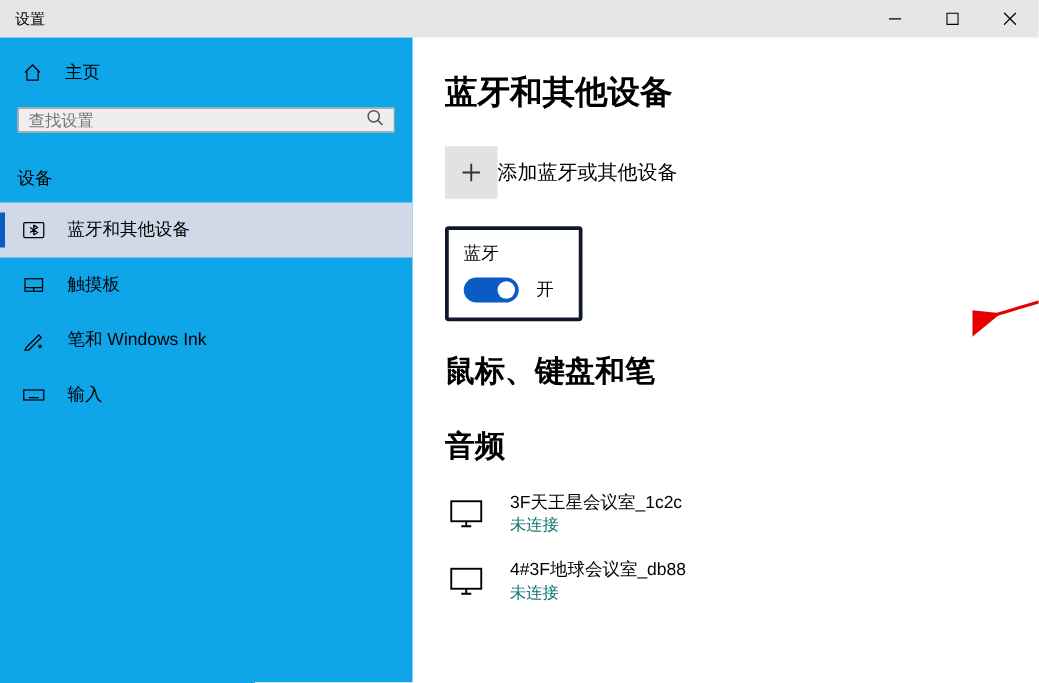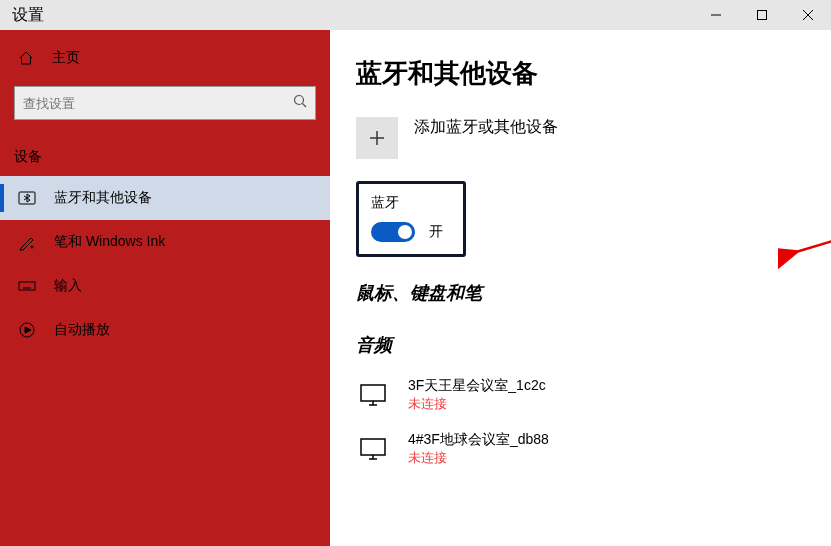--- a/index.html
+++ b/index.html
@@ -1,50 +1,50 @@
 <!DOCTYPE html>
 <html><head>
 <meta charset="utf-8">
 <style>
 * { margin: 0; padding: 0; box-sizing: border-box; font-family: "Microsoft YaHei", "Segoe UI", sans-serif; }
 body { width: 831px; height: 546px; overflow: hidden; background: #fff; position: relative; }
 .titlebar { height: 30px; display: flex; align-items: center; justify-content: space-between; background: #e6e6e6; }
-.titlebar-left { padding-left: 12px; font-size: 16px; }
+.titlebar-left { padding-left: 12px; font-size: 12px; }
 .titlebar-right { display: flex; height: 100%; }
 .win-btn { width: 46px; height: 30px; display: flex; align-items: center; justify-content: center; cursor: pointer; }
 .win-btn svg { width: 10px; height: 10px; }
 .app { display: flex; height: 516px; }
-.sidebar { width: 330px; background: #b91c1c; display: flex; flex-direction: column; }
+.sidebar { width: 330px; background: #0ea5e9; display: flex; flex-direction: column; }
 .home-row { display: flex; align-items: center; height: 44px; padding-left: 18px; gap: 18px; cursor: pointer; margin-top: 6px; margin-bottom: 6px;}
 .home-row .icon { width: 16px; height: 16px; }
 .home-row span.lbl { font-size: 14px; }
 .search-wrap { padding: 0 14px 14px 14px; }
-.search { border: 1px solid #999; background: #eee; height: 34px; display: flex; align-items: center; padding: 0 8px; }
+.search { border: 1px solid #999; background: #eee; height: 20px; display: flex; align-items: center; padding: 0 8px; }
 .search input { flex: 1; border: none; outline: none; background: transparent; font-size: 13px; color: #666; }
 .cat-label { font-weight: 400; font-size: 14px; padding: 14px 14px 10px; }
 .nav-item { display: flex; align-items: center; height: 44px; padding-left: 18px; gap: 18px; cursor: pointer; font-size: 14px; position: relative; }
 .nav-item.active { background: #cfd9e8; }
 .nav-item.active::before { content:""; position:absolute; left:0; top:8px; bottom:8px; width:4px; background:#0a5bc4; }
 .nav-item .icon { width: 18px; height: 18px; display:flex; align-items:center; justify-content:center; }
 .content { flex: 1; padding: 26px 26px 0 26px; overflow: hidden; position: relative; }
 h1.page-title { font-size: 26px; font-weight: 600; margin-bottom: 26px; }
-.add-row { display: flex; align-items: flex-start; gap: 16px; margin-bottom: 22px; cursor: pointer; }
+.add-row { display: flex; align-items: center; margin-bottom: 22px; cursor: pointer; }
 .add-box { width: 42px; height: 42px; background: #e2e2e2; display:flex; align-items:center; justify-content:center; font-size: 22px; color:#333; }
 .section-box { border: 3px solid #0f172a; border-radius: 3px; padding: 10px 20px 12px 12px; display: inline-block; margin-bottom: 24px; }
 .section-sub { font-size: 14px; margin-bottom: 10px; }
 .toggle-row { display:flex; align-items:center; gap: 14px; }
 .toggle { width: 44px; height: 20px; border-radius: 10px; background:#0a5bc4; position:relative; cursor:pointer; }
 .toggle .knob { width: 14px; height: 14px; border-radius:50%; background:#fff; position:absolute; right:3px; top:3px; }
 .toggle-state { font-size: 14px; }
-.h2 { font-size: 18px; font-weight: 600; margin-bottom: 14px; font-style: italic; }
+.h2 { font-size: 24px; font-weight: 600; margin-bottom: 14px; }
 .h2.audio { margin-top: 28px; }
 .dev-row { display:flex; align-items:center; gap: 18px; padding: 6px 0 12px; cursor: pointer; }
 .dev-icon { width: 34px; height: 30px; display:flex;align-items:center;justify-content:center; }
 .dev-text .dn { font-size: 14px; }
-.dev-text .ds { font-size: 13px; color:#ef4444; }
+.dev-text .ds { font-size: 13px; color:#0f766e; }
 .arrow { position:absolute; left:448px; top:170px; pointer-events:none; }
 </style>
 </head>
 <body>
 
 <div class="titlebar">
   <div class="titlebar-left">设置</div>
   <div class="titlebar-right">
     <div class="win-btn">
       <svg viewBox="0 0 10 10">
@@ -94,46 +94,47 @@
             <svg width="18" height="18" viewBox="0 0 18 18" fill="none" stroke="#000" stroke-width="1">
               <rect x="1" y="3" width="16" height="12" rx="1"></rect>
               <path d="M9 5 V13 M9 5 L12 7 L9 9 L12 11 L9 13 M6 7 L9 9 M6 11 L9 9"></path>
             </svg>
           </span>
           <span>蓝牙和其他设备</span>
         </div>
         <div class="nav-item">
           <span class="icon">
             <svg width="18" height="18" viewBox="0 0 18 18" fill="none" stroke="#000" stroke-width="1">
+              <rect x="2" y="4" width="14" height="10"></rect>
+              <line x1="2" y1="11" x2="16" y2="11"></line>
+              <line x1="9" y1="11" x2="9" y2="14"></line>
+            </svg>
+          </span>
+          <span>触摸板</span>
+        </div>
+        <div class="nav-item">
+          <span class="icon">
+            <svg width="18" height="18" viewBox="0 0 18 18" fill="none" stroke="#000" stroke-width="1">
               <path d="M3 15 L13 5 L15 7 L5 17 L2 17 Z"></path>
               <circle cx="14" cy="14" r="1"></circle>
             </svg>
           </span>
           <span>笔和 Windows Ink</span>
         </div>
         <div class="nav-item">
           <span class="icon">
             <svg width="18" height="18" viewBox="0 0 18 18" fill="none" stroke="#000" stroke-width="1">
               <rect x="1" y="5" width="16" height="8"></rect>
               <line x1="4" y1="8" x2="4" y2="8"></line>
               <line x1="7" y1="8" x2="7" y2="8"></line>
               <line x1="10" y1="8" x2="10" y2="8"></line>
               <line x1="5" y1="11" x2="13" y2="11"></line>
             </svg>
           </span>
           <span>输入</span>
-        </div>
-        <div class="nav-item">
-          <span class="icon">
-            <svg width="18" height="18" viewBox="0 0 18 18" fill="none" stroke="#000" stroke-width="1">
-              <circle cx="9" cy="9" r="7"></circle>
-              <polygon points="7,6 7,12 13,9" fill="#000"></polygon>
-            </svg>
-          </span>
-          <span>自动播放</span>
         </div>
       </div>
   </div>
 
   <div class="content">
     <h1 class="page-title">蓝牙和其他设备</h1>
 
     <div class="add-row">
       <div class="add-box">
         <svg width="18" height="18" viewBox="0 0 18 18" stroke="#333" stroke-width="1.5">

